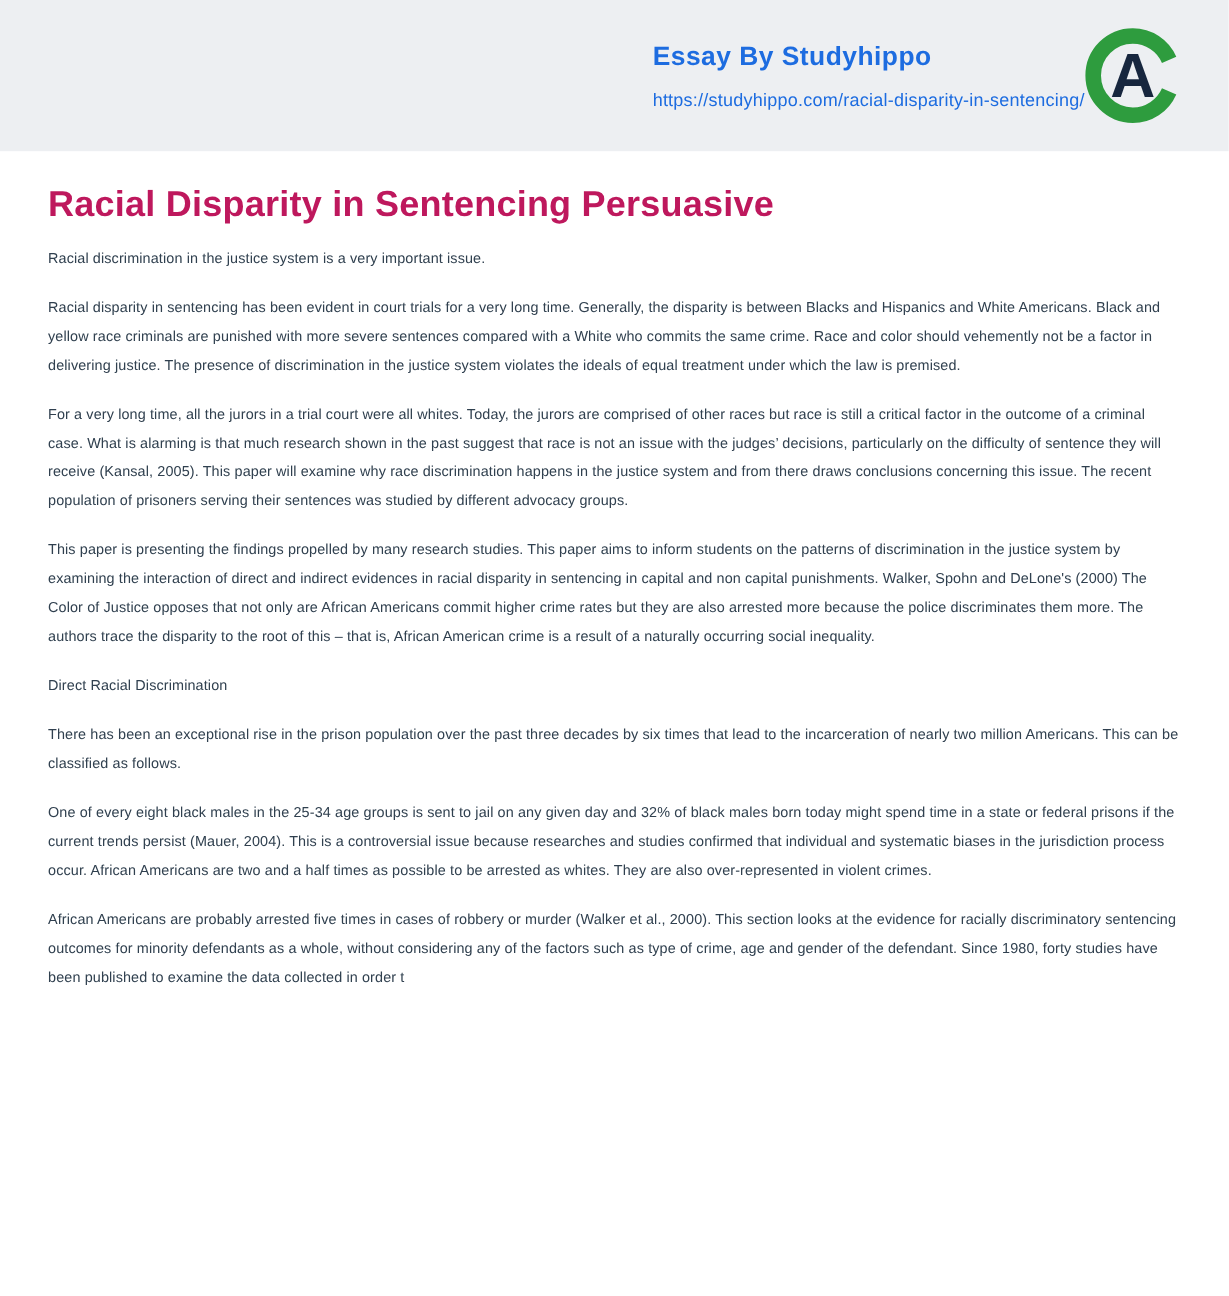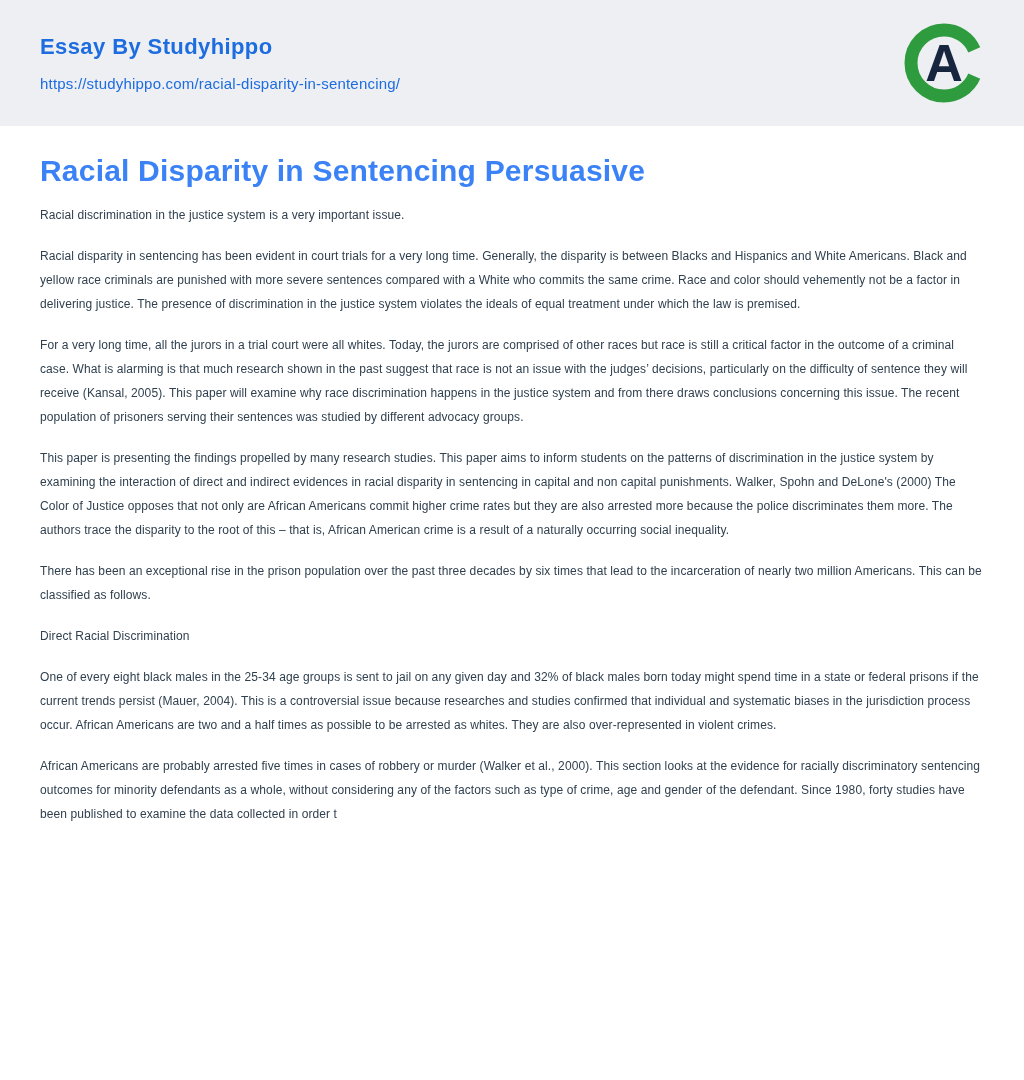--- a/index.html
+++ b/index.html
@@ -9,42 +9,42 @@
     height: 1080px;
     background: #ffffff;
     font-family: "Liberation Sans", sans-serif;
     overflow: hidden;
   }
   .header {
     background: #edeff2;
     height: 126px;
     padding: 0 40px;
     display: flex;
-    justify-content: space-between;
+    justify-content: flex-end;
     align-items: center;
   }
   .header-text { display: flex; flex-direction: column; }
   .header-title {
     color: #1d6ce0;
     font-size: 22px;
     font-weight: 700;
     letter-spacing: 0.4px;
     margin-bottom: 15px;
   }
   .header-url {
     color: #1d6ce0;
     font-size: 15px;
     text-decoration: none;
     letter-spacing: 0.2px;
     cursor: pointer;
   }
   .logo { width: 80px; height: 80px; display: block; cursor: pointer; }
   .main { padding: 28px 40px 0 40px; }
   .article-title {
-    color: #3b82f6;
+    color: #be185d;
     font-size: 30px;
     font-weight: 700;
     letter-spacing: 0.2px;
     margin-bottom: 15px;
   }
   .para {
     color: #30404f;
     font-size: 12px;
     line-height: 24px;
     letter-spacing: 0.1px;
@@ -66,18 +66,18 @@
   </svg>
 </div>
 
 <div class="main">
   <h1 class="article-title">Racial Disparity in Sentencing Persuasive</h1>
   <div>
       <p class="para">Racial discrimination in the justice system is a very important issue.</p>
       <p class="para">Racial disparity in sentencing has been evident in court trials for a very long time. Generally, the disparity is between Blacks and Hispanics and White Americans. Black and yellow race criminals are punished with more severe sentences compared with a White who commits the same crime. Race and color should vehemently not be a factor in delivering justice. The presence of discrimination in the justice system violates the ideals of equal treatment under which the law is premised.</p>
       <p class="para">For a very long time, all the jurors in a trial court were all whites. Today, the jurors are comprised of other races but race is still a critical factor in the outcome of a criminal case. What is alarming is that much research shown in the past suggest that race is not an issue with the judges’ decisions, particularly on the difficulty of sentence they will receive (Kansal, 2005). This paper will examine why race discrimination happens in the justice system and from there draws conclusions concerning this issue. The recent population of prisoners serving their sentences was studied by different advocacy groups.</p>
       <p class="para">This paper is presenting the findings propelled by many research studies. This paper aims to inform students on the patterns of discrimination in the justice system by examining the interaction of direct and indirect evidences in racial disparity in sentencing in capital and non capital punishments. Walker, Spohn and DeLone's (2000) The Color of Justice opposes that not only are African Americans commit higher crime rates but they are also arrested more because the police discriminates them more. The authors trace the disparity to the root of this – that is, African American crime is a result of a naturally occurring social inequality.</p>
+      <p class="para subheading">Direct Racial Discrimination</p>
       <p class="para">There has been an exceptional rise in the prison population over the past three decades by six times that lead to the incarceration of nearly two million Americans. This can be classified as follows.</p>
-      <p class="para subheading">Direct Racial Discrimination</p>
       <p class="para">One of every eight black males in the 25-34 age groups is sent to jail on any given day and 32% of black males born today might spend time in a state or federal prisons if the current trends persist (Mauer, 2004). This is a controversial issue because researches and studies confirmed that individual and systematic biases in the jurisdiction process occur. African Americans are two and a half times as possible to be arrested as whites. They are also over-represented in violent crimes.</p>
       <p class="para">African Americans are probably arrested five times in cases of robbery or murder (Walker et al., 2000). This section looks at the evidence for racially discriminatory sentencing outcomes for minority defendants as a whole, without considering any of the factors such as type of crime, age and gender of the defendant. Since 1980, forty studies have been published to examine the data collected in order t</p>
     </div>
 </div>
 
 </body></html>

